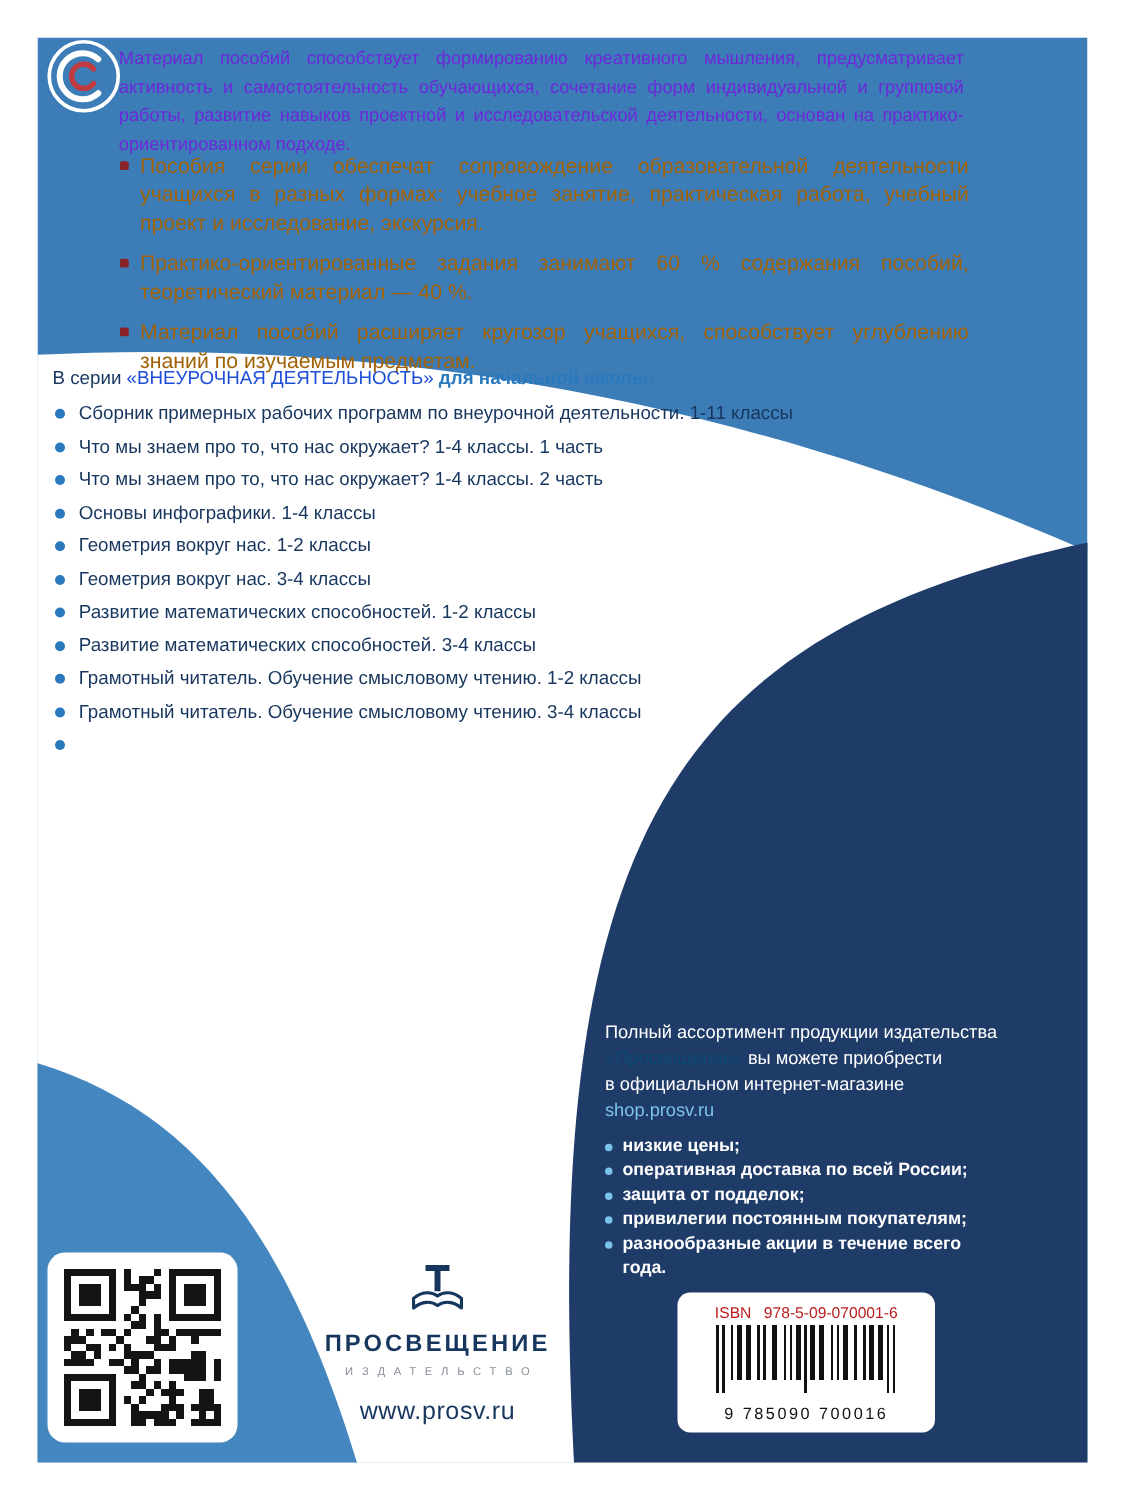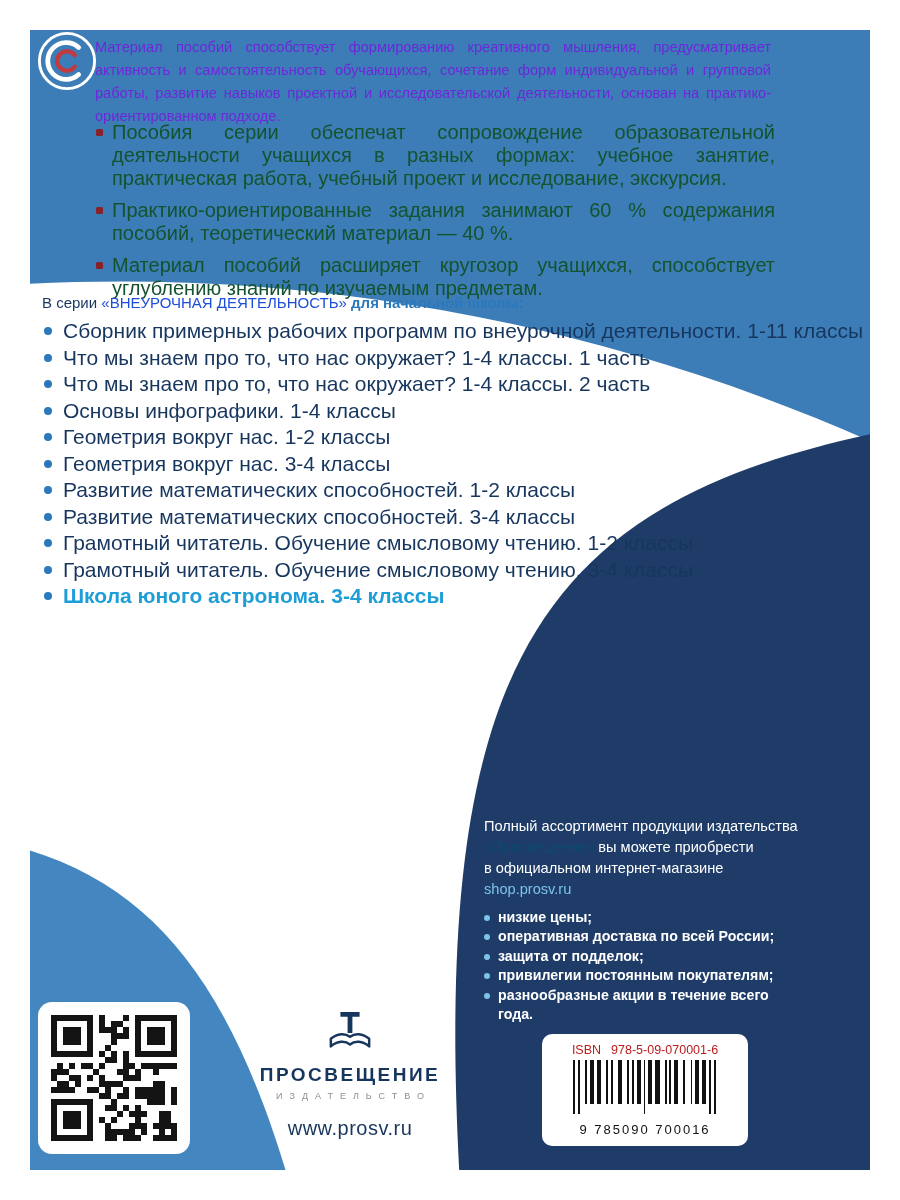--- a/index.html
+++ b/index.html
@@ -16,35 +16,35 @@
   .emblem { left:36px; top:30px; width:62px; height:62px; }
 
   
   .para {
     left:95px; top:36px; width:676px;
     color:#6d28d9; font-size:14.6px; line-height:23px; text-align:justify;
   }
   ul.top-bullets { left:95px; top:121px; width:680px; margin:0; padding:0; list-style:none; }
   .top-bullets li {
     position:relative; padding-left:17px; margin-bottom:9px;
-    color:#14532d; font-size:20px; line-height:23px; text-align:justify;
+    color:#a16207; font-size:17px; line-height:23px; text-align:justify;
   }
   .top-bullets .sq {
     position:absolute; left:1px; top:8px; width:7px; height:7px;
     background:#8a2028; border-radius:1.5px;
   }
 
   
   .series-header { left:42px; top:294px; font-size:15px; color:#17365e; white-space:nowrap; }
   .series-header .name { color:#1d4ed8; font-weight:normal; }
   .series-header .suffix { color:#2a79bd; font-weight:bold; }
   ul.series-list { left:44px; top:323px; margin:0; padding:0; list-style:none; }
   .series-list li {
     position:relative; padding-left:19px; margin-bottom:10.5px;
-    font-size:21px; line-height:16px; color:#17365e; white-space:nowrap;
+    font-size:15px; line-height:16px; color:#17365e; white-space:nowrap;
   }
   .series-list .dot {
     position:absolute; left:0; top:4px; width:8px; height:8px;
     border-radius:50%; background:#2a79bd;
   }
   .series-list li.highlighted .label { color:#1e9ed8; font-weight:bold; }
 
   
   .shop { left:484px; top:816px; width:322px; color:#ffffff; }
   .shop .line { font-size:14.6px; line-height:21px; }
@@ -124,21 +124,21 @@
       <li class=""><span class="dot"></span><span class="label">Сборник примерных рабочих программ по внеурочной деятельности. 1-11 классы</span></li>
       <li class=""><span class="dot"></span><span class="label">Что мы знаем про то, что нас окружает? 1-4 классы.  1 часть</span></li>
       <li class=""><span class="dot"></span><span class="label">Что мы знаем про то, что нас окружает? 1-4 классы.  2 часть</span></li>
       <li class=""><span class="dot"></span><span class="label">Основы инфографики.  1-4 классы</span></li>
       <li class=""><span class="dot"></span><span class="label">Геометрия вокруг нас. 1-2 классы</span></li>
       <li class=""><span class="dot"></span><span class="label">Геометрия вокруг нас. 3-4 классы</span></li>
       <li class=""><span class="dot"></span><span class="label">Развитие математических способностей. 1-2 классы</span></li>
       <li class=""><span class="dot"></span><span class="label">Развитие математических способностей. 3-4 классы</span></li>
       <li class=""><span class="dot"></span><span class="label">Грамотный читатель. Обучение смысловому чтению. 1-2 классы</span></li>
       <li class=""><span class="dot"></span><span class="label">Грамотный читатель. Обучение смысловому чтению. 3-4 классы</span></li>
-      <li class="highlighted"><span class="dot"></span><span class="label">Школа юного астронома. 3-4 классы</span></li>
+      <li class="highlighted"><span class="dot"></span></li>
     </ul>
 
   <div class="layer shop">
     <div class="line">
       <span>Полный ассортимент продукции издательства</span>
     </div>
     <div class="line">
       <span class="light">«Просвещение»</span>
       <span>вы можете приобрести</span>
     </div>

